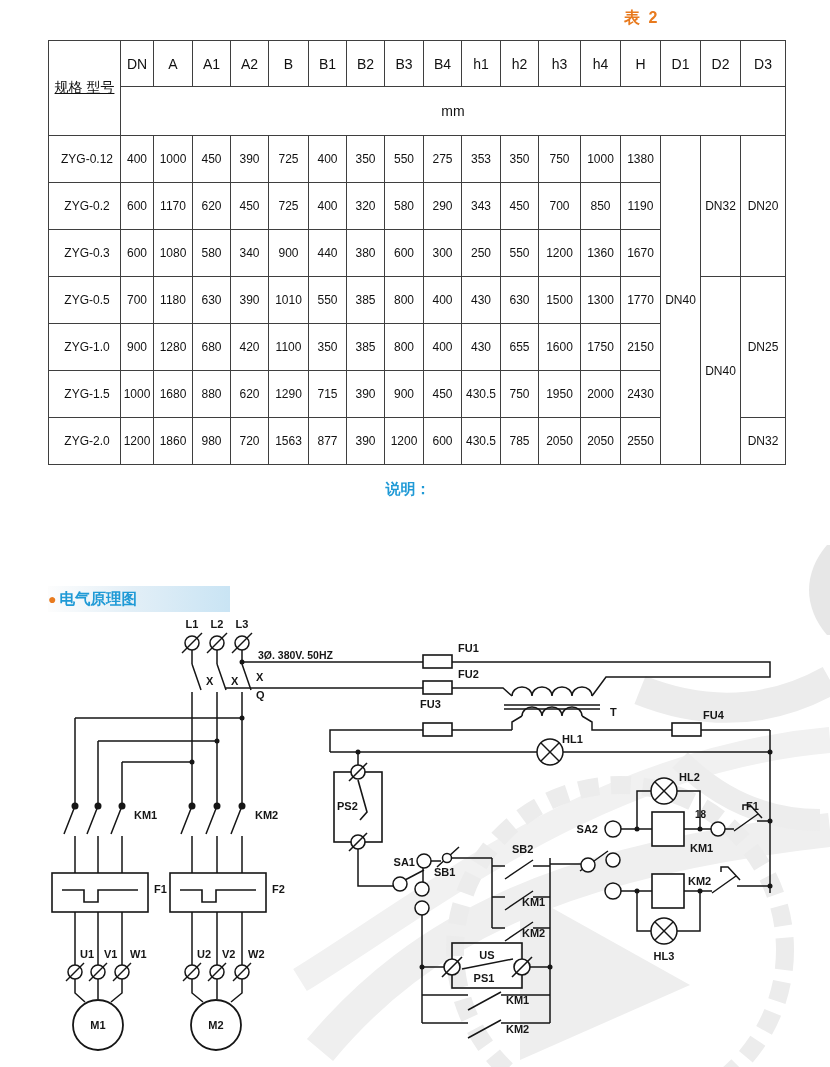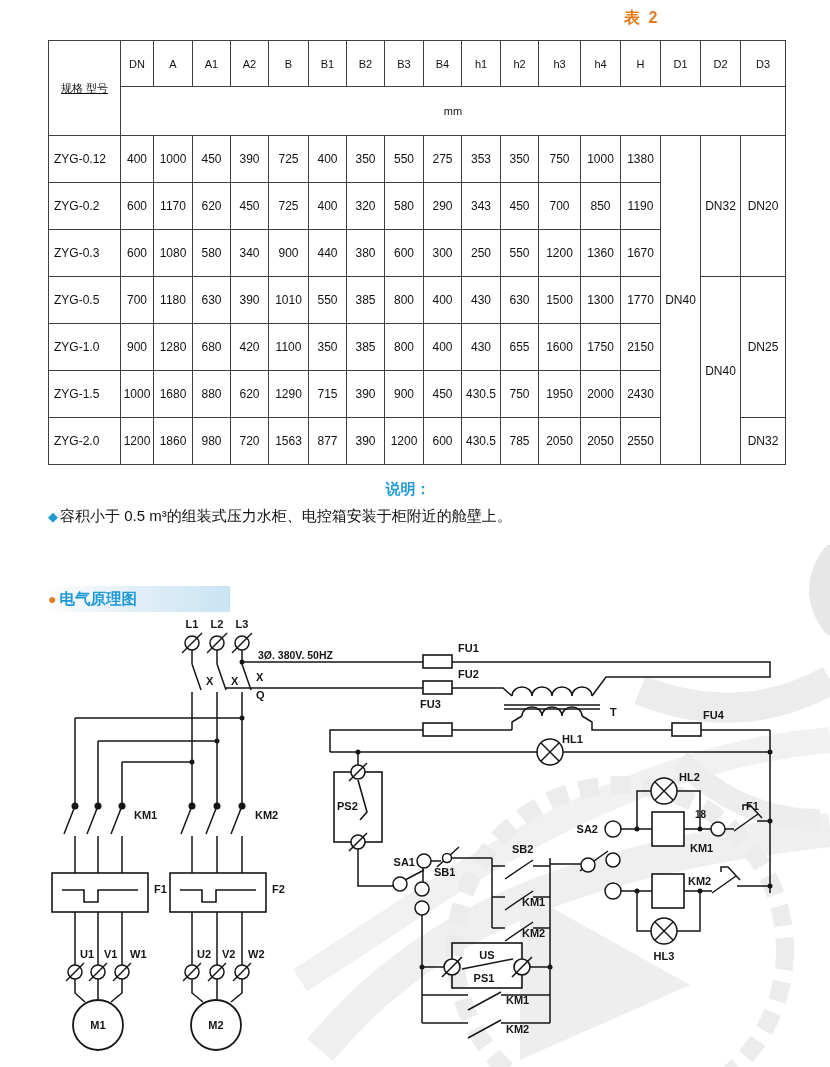--- a/index.html
+++ b/index.html
@@ -5,26 +5,26 @@
   html,body{margin:0;padding:0;background:#fff;}
   .page{position:relative;width:830px;height:1067px;background:#ffffff;
         font-family:"Liberation Sans","DejaVu Sans",sans-serif;overflow:hidden;}
   .table-tag{position:absolute;left:624px;top:8px;color:#e87a1e;font-size:16px;
              font-weight:bold;letter-spacing:2px;}
   table.spec{border-collapse:collapse;table-layout:fixed;position:absolute;
              left:48px;top:40px;width:737px;background:#fff;}
   table.spec td,table.spec th{border:1px solid #3f3f3f;text-align:center;
              font-size:12px;font-weight:normal;color:#111;padding:0;overflow:hidden;
              white-space:nowrap;}
-  table.spec thead th{font-size:11px;}
+  table.spec thead th{font-size:14px;}
   tr.cols th{height:45px;}
   tr.unit th{height:48px;font-size:13px;}
   th.spec-label{text-align:left;padding-left:4px;font-size:11.5px;vertical-align:middle;text-decoration:underline;}
   table.spec tbody td{height:46px;}
-  table.spec tbody td.model{text-align:left;padding-left:5px;}
+  table.spec tbody td.model{text-align:center;padding-left:5px;}
   .notes{position:absolute;left:48px;top:480px;width:720px;color:#111;}
   .notes-title{color:#209ad6;font-weight:bold;font-size:15px;margin-bottom:4px;text-align:center;}
   .note-item{font-size:15px;line-height:25px;padding-left:20px;text-indent:-20px;
              margin-bottom:3px;}
   .note-item .diamond{color:#209ad6;font-size:13px;margin-right:2px;}
   .section-bar{position:absolute;left:48px;top:586px;width:182px;height:26px;
       background:linear-gradient(90deg,#fdfdfd 0%,#e3eff7 45%,#c9e4f4 100%);
       display:flex;align-items:center;}
   .section-bar .dot{color:#e87a1e;font-size:14px;margin-right:3px;line-height:26px;}
   .section-bar .title{color:#209ad6;font-weight:bold;font-size:15.5px;}
@@ -210,21 +210,20 @@
           <td>2050</td>
           <td>2050</td>
           <td>2550</td>
           <td rowspan="1">DN32</td>
         </tr>
       </tbody>
   </table>
 
   <div class="notes">
     <div class="notes-title">说明：</div>
-    <div class="note-item"><span class="diamond">◆</span><span>容积小于 0.5 m³的组装式压力水柜、电控箱安装于柜附近的舱壁上。</span></div>
   </div>
 
   <div class="section-bar">
     <span class="dot">●</span>
     <span class="title">电气原理图</span>
   </div>
 
   <svg class="edge-swoosh" width="45" height="90">
     <path d="M42,0 C18,28 18,62 42,90 L45,90 L45,0 Z" fill="#e7e7e7"></path>
   </svg>

